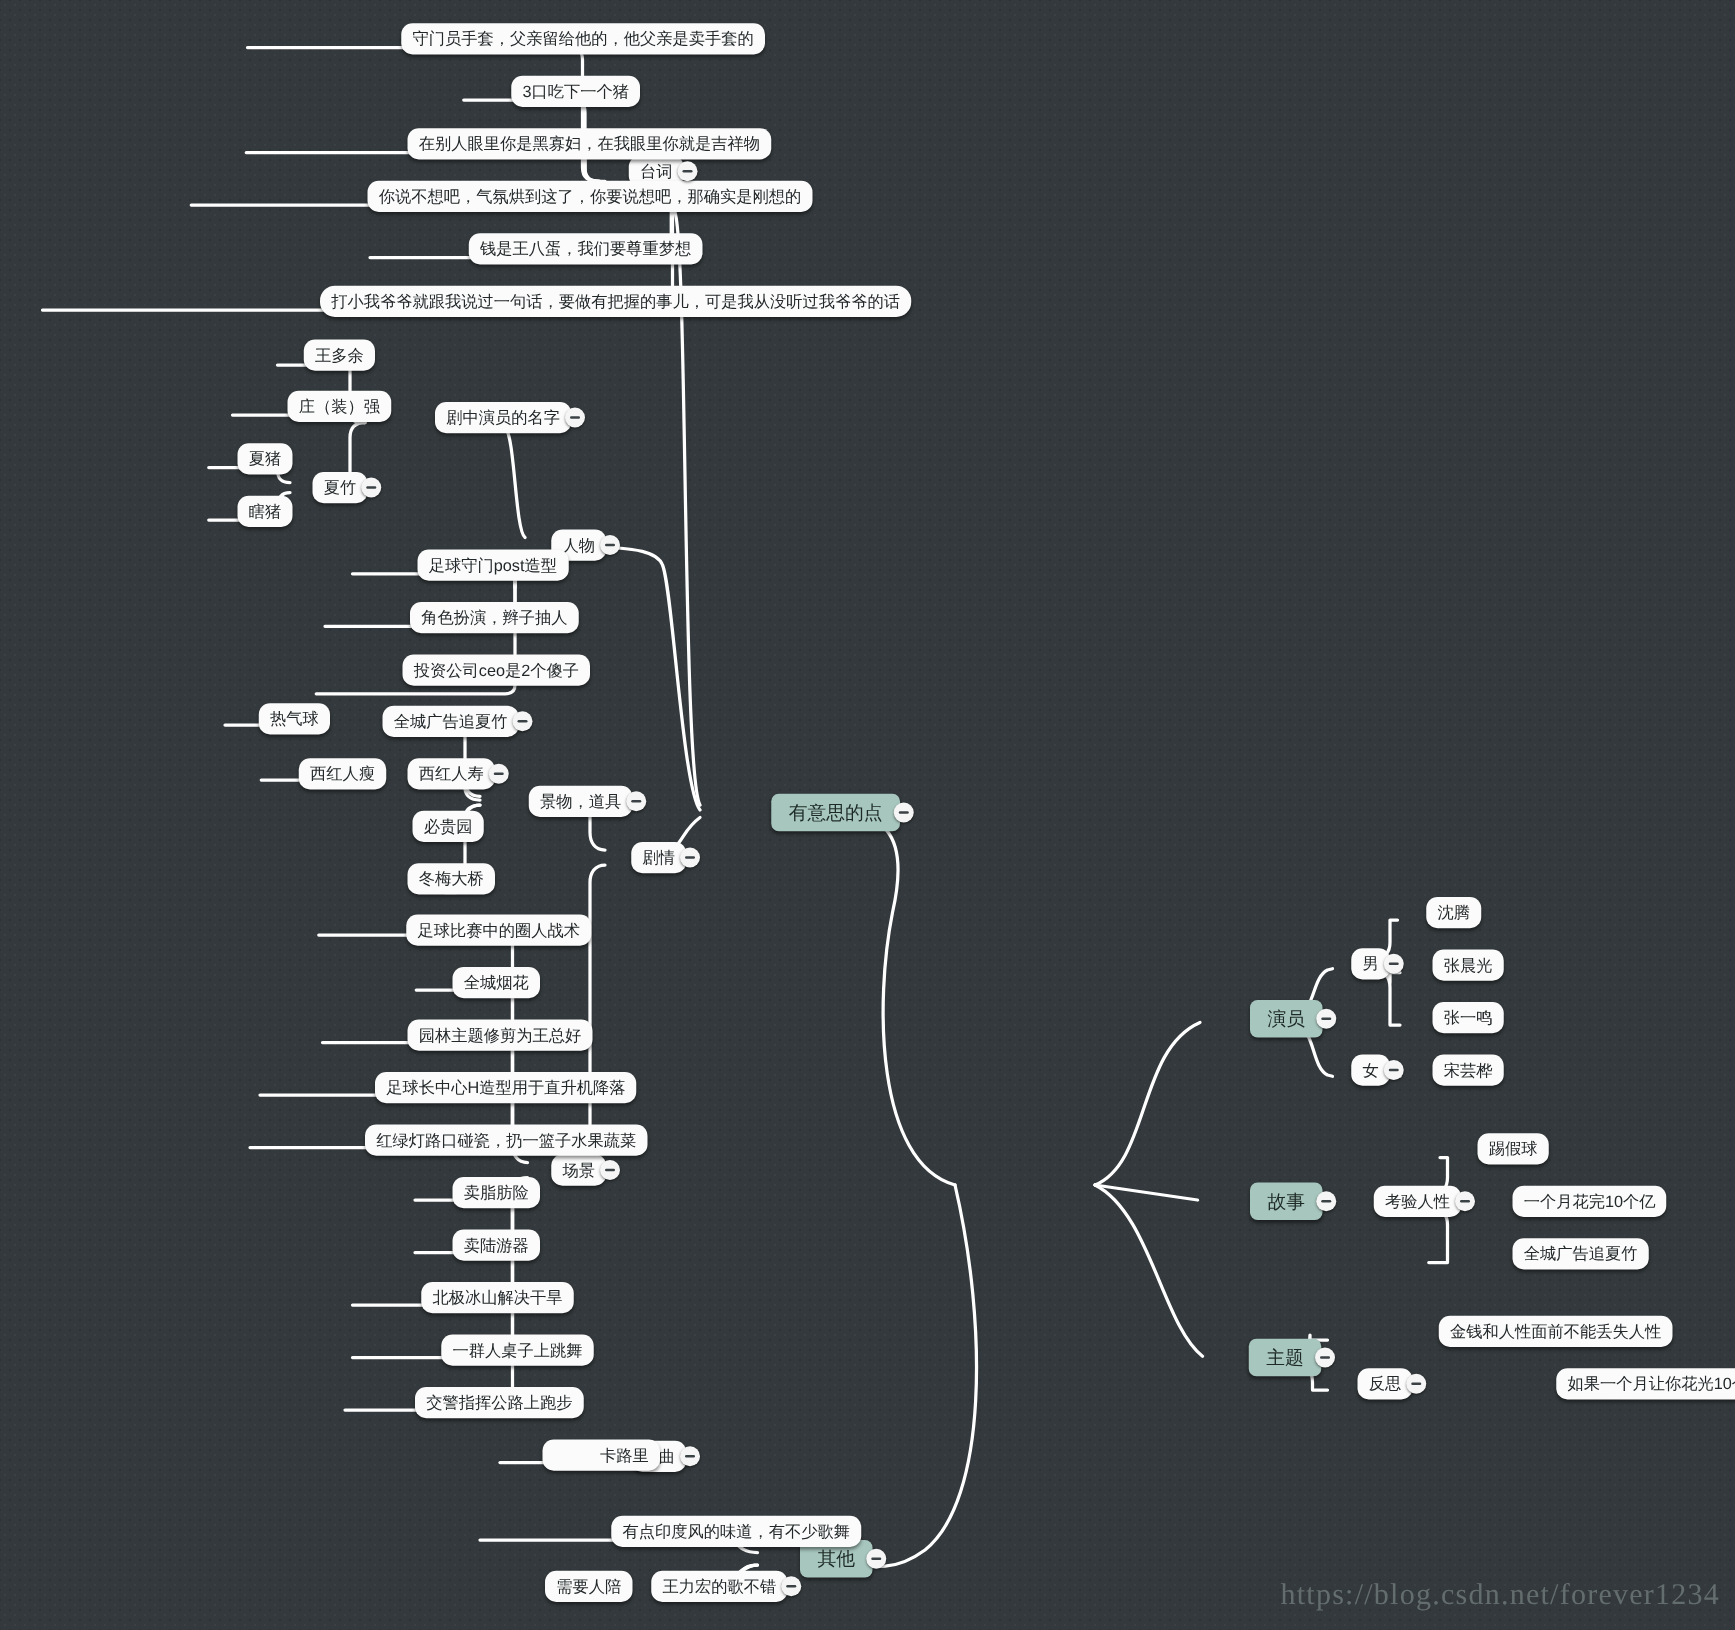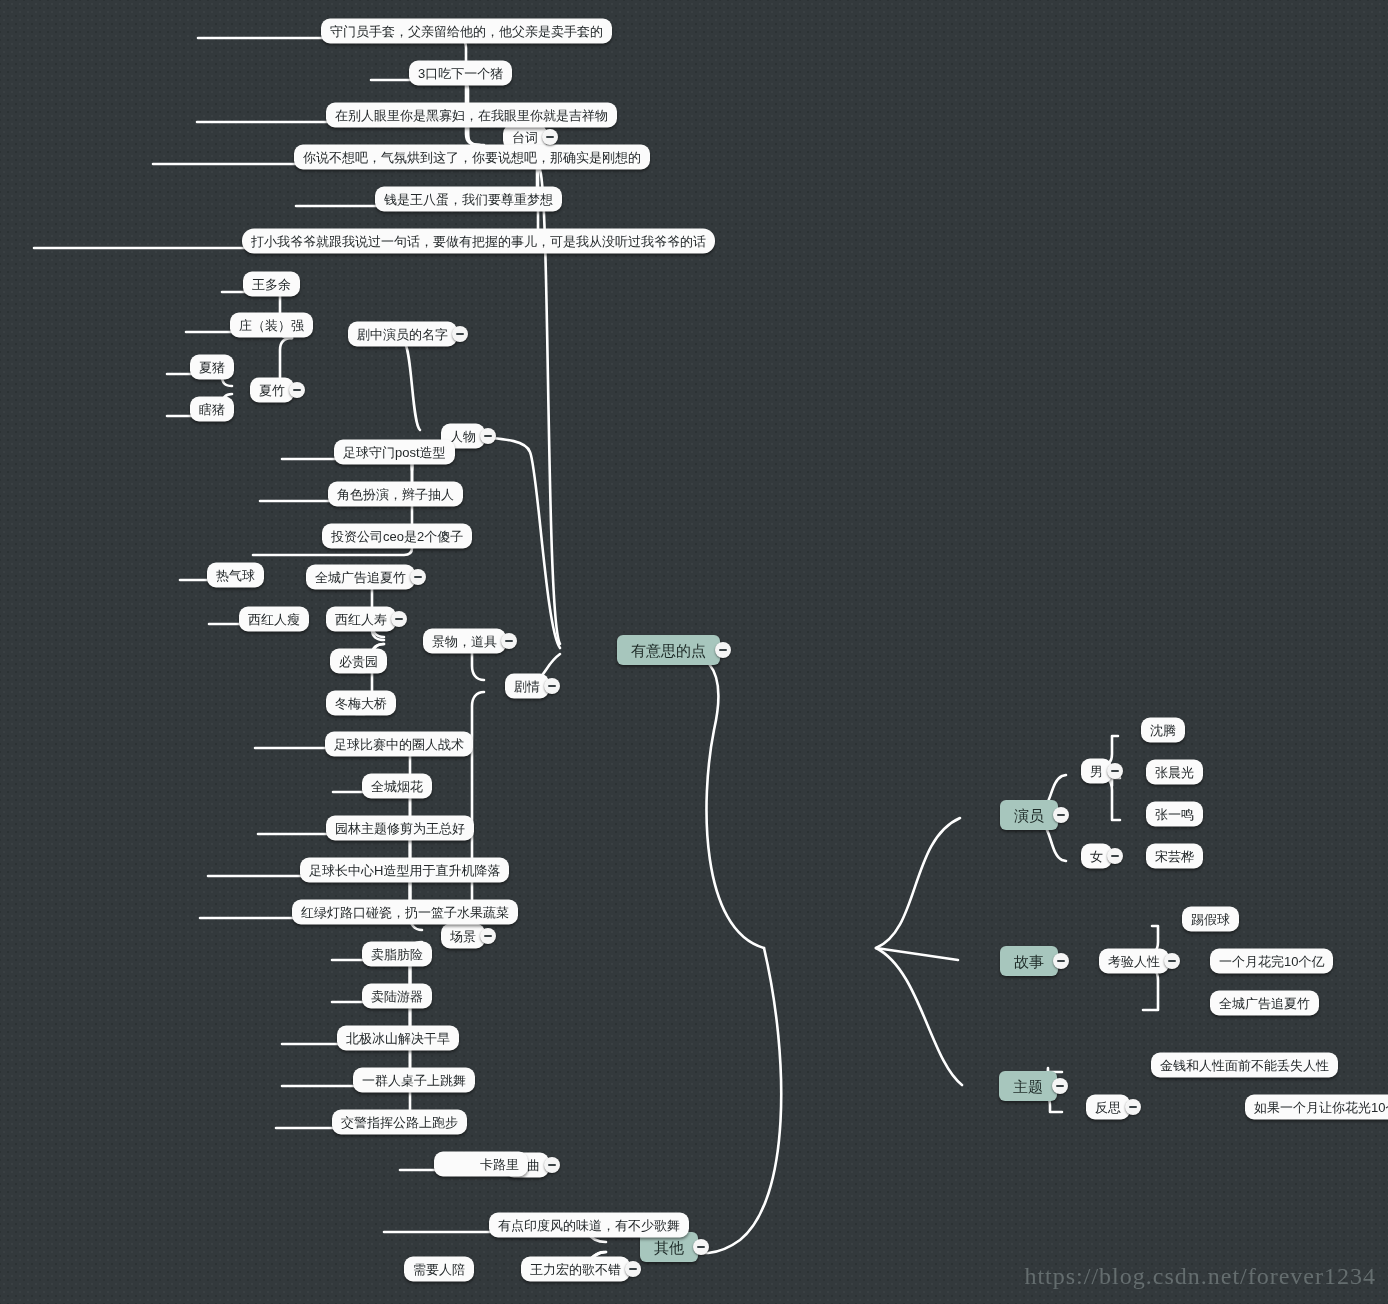--- a/index.html
+++ b/index.html
@@ -235,21 +235,21 @@
     <div class="badge" style="left: 488px; top: 436px;"></div>
     <div class="node" style="left: 505px; top: 686px;">剧情</div>
     <div class="badge" style="left: 552px; top: 686px;"></div>
     <div class="node" style="left: 505px; top: 1165px;">神曲</div>
     <div class="badge" style="left: 552px; top: 1165px;"></div>
     <div class="node" style="left: 308px; top: 31px; margin-left: 13px;">守门员手套，父亲留给他的，他父亲是卖手套的</div>
     <div class="node" style="left: 409px; top: 73px;">3口吃下一个猪</div>
     <div class="node" style="left: 294px; top: 157px;">你说不想吧，气氛烘到这了，你要说想吧，那确实是刚想的</div>
     <div class="node" style="left: 326px; top: 115px;">在别人眼里你是黑寡妇，在我眼里你就是吉祥物</div>
     <div class="node" style="left: 375px; top: 199px;">钱是王八蛋，我们要尊重梦想</div>
-    <div class="node" style="left: 242px; top: 241px; border-radius: 12px;">打小我爷爷就跟我说过一句话，要做有把握的事儿，可是我从没听过我爷爷的话</div>
+    <div class="node" style="left: 256px; top: 241px; border-radius: 12px;">打小我爷爷就跟我说过一句话，要做有把握的事儿，可是我从没听过我爷爷的话</div>
     <div class="node" style="left: 348px; top: 334px;">剧中演员的名字</div>
     <div class="badge" style="left: 460px; top: 334px;"></div>
     <div class="node" style="left: 243px; top: 284px;">王多余</div>
     <div class="node" style="left: 230px; top: 325px;">庄（装）强</div>
     <div class="node" style="left: 250px; top: 390px;">夏竹</div>
     <div class="badge" style="left: 297px; top: 390px;"></div>
     <div class="node" style="left: 190px; top: 367px;">夏猪</div>
     <div class="node" style="left: 190px; top: 409px;">瞎猪</div>
     <div class="node" style="left: 334px; top: 452px;">足球守门post造型</div>
     <div class="node" style="left: 328px; top: 494px;">角色扮演，辫子抽人</div>
@@ -290,14 +290,14 @@
     <div class="node" style="left: 1182px; top: 919px;">踢假球</div>
     <div class="node" style="left: 1210px; top: 961px;">一个月花完10个亿</div>
     <div class="node" style="left: 1210px; top: 1003px;">全城广告追夏竹</div>
     <div class="node" style="left: 1151px; top: 1065px;">金钱和人性面前不能丢失人性</div>
     <div class="node" style="left: 1086px; top: 1107px;">反思</div>
     <div class="badge" style="left: 1133px; top: 1107px;"></div>
     <div class="node" style="left: 1245px; top: 1107px;">如果一个月让你花光10个亿，你怎么办呢</div>
     <div class="node" style="left: 489px; top: 1225px;">有点印度风的味道，有不少歌舞</div>
     <div class="node" style="left: 521px; top: 1269px;">王力宏的歌不错</div>
     <div class="badge" style="left: 633px; top: 1269px;"></div>
-    <div class="node" style="left: 404px; top: 1269px;">需要人陪</div>
+    <div class="node" style="left: 436px; top: 1269px;">需要人陪</div>
   </div>
 
 </body></html>

